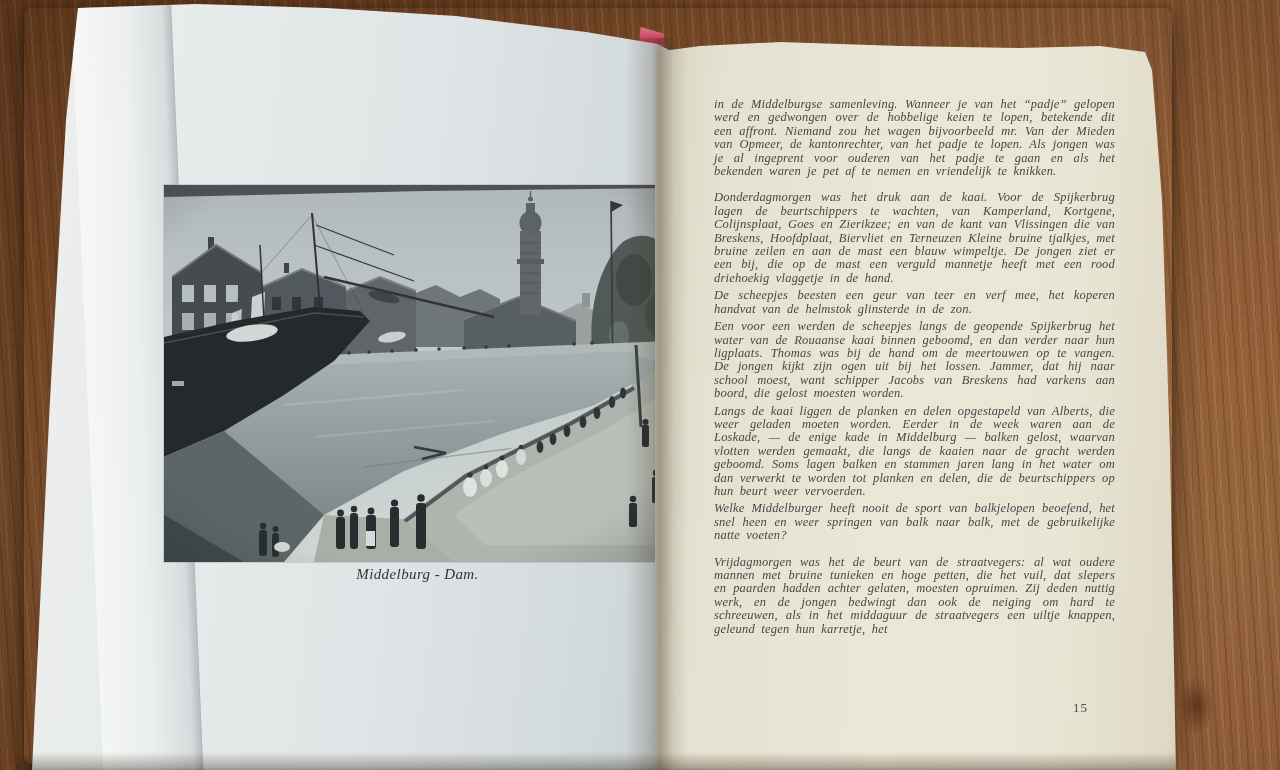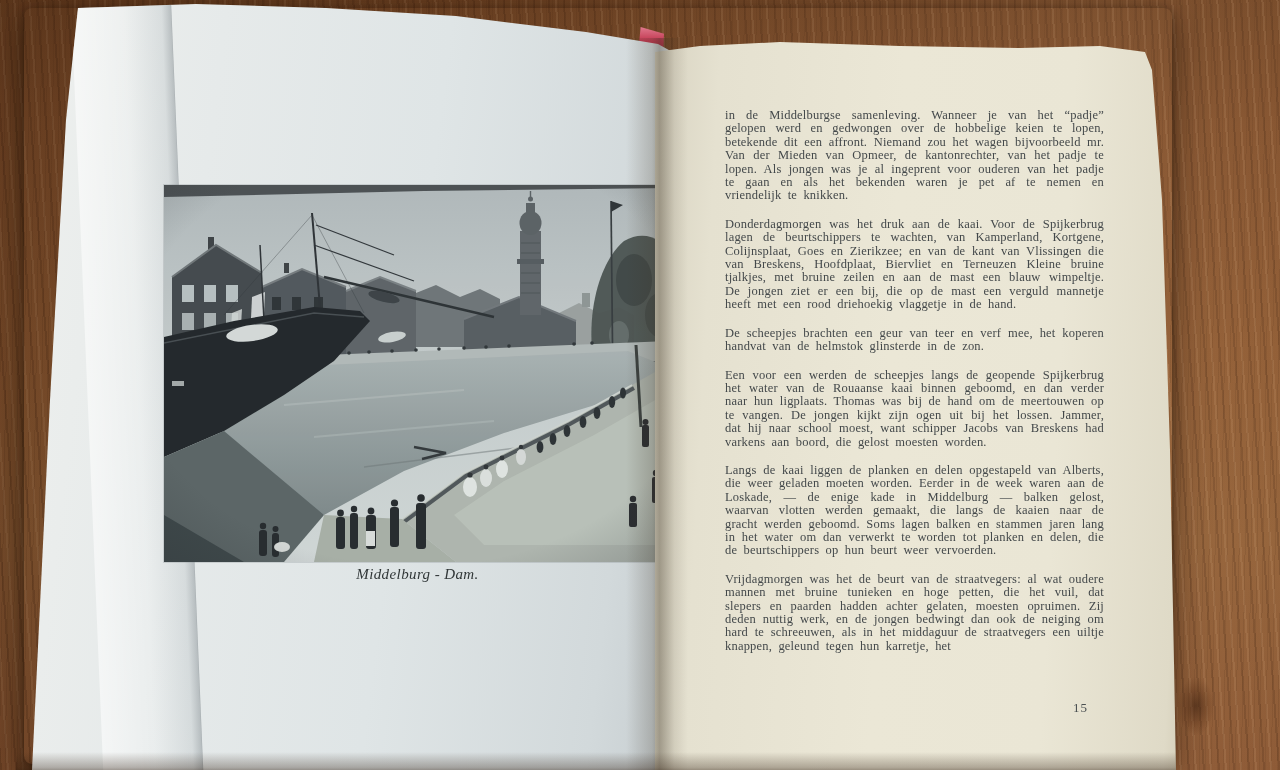--- a/index.html
+++ b/index.html
@@ -64,21 +64,21 @@
     position:absolute;left:148px;top:566px;width:507px;text-align:center;
     font-style:italic;font-size:15px;letter-spacing:.4px;color:#30363 8;
     color:#313738;
   }
   
   .textblock{
     position:absolute;left:55px;top:94px;width:409px;height:620px;
     color:#43484a;font-size:12.5px;line-height:13.4px;
     text-align:justify;letter-spacing:.2px;word-spacing:3px;
   }
-  .textblock p{margin:15px;}
+  .textblock p{margin:4px;font-style:italic;}
   .textblock p.gap{margin-top:13px;}
   .pagenum{
     position:absolute;right:92px;top:700px;
     color:#4a4f51;font-size:13px;letter-spacing:1px;
   }
 </style>
 </head>
 <body>
 
 <div class="table"></div>
@@ -275,22 +275,23 @@
     </svg>
   </div>
 
   <div class="caption">Middelburg - Dam.</div>
 </div>
 
 <div class="page page-right">
   <div class="textblock">
     <p>in de Middelburgse samenleving. Wanneer je van het “padje” gelopen werd en gedwongen over de hobbelige keien te lopen, betekende dit een affront. Niemand zou het wagen bijvoorbeeld mr. Van der Mieden van Opmeer, de kantonrechter, van het padje te lopen. Als jongen was je al ingeprent voor ouderen van het padje te gaan en als het bekenden waren je pet af te nemen en vriendelijk te knikken.</p>
     <p class="gap">Donderdagmorgen was het druk aan de kaai. Voor de Spijkerbrug lagen de beurtschippers te wachten, van Kamperland, Kortgene, Colijnsplaat, Goes en Zierikzee; en van de kant van Vlissingen die van Breskens, Hoofdplaat, Biervliet en Terneuzen Kleine bruine tjalkjes, met bruine zeilen en aan de mast een blauw wimpeltje. De jongen ziet er een bij, die op de mast een verguld mannetje heeft met een rood driehoekig vlaggetje in de hand.</p>
-    <p>De scheepjes brachten een geur van teer en verf mee, het koperen handvat van de helmstok glinsterde in de zon.</p>
+    <p>De scheepjes beesten een geur van teer en verf mee, het koperen handvat van de helmstok glinsterde in de zon.</p>
     <p>Een voor een werden de scheepjes langs de geopende Spijkerbrug het water van de Rouaanse kaai binnen geboomd, en dan verder naar hun ligplaats. Thomas was bij de hand om de meertouwen op te vangen. De jongen kijkt zijn ogen uit bij het lossen. Jammer, dat hij naar school moest, want schipper Jacobs van Breskens had varkens aan boord, die gelost moesten worden.</p>
     <p>Langs de kaai liggen de planken en delen opgestapeld van Alberts, die weer geladen moeten worden. Eerder in de week waren aan de Loskade, — de enige kade in Middelburg — balken gelost, waarvan vlotten werden gemaakt, die langs de kaaien naar de gracht werden geboomd. Soms lagen balken en stammen jaren lang in het water om dan verwerkt te worden tot planken en delen, die de beurtschippers op hun beurt weer vervoerden.</p>
+    <p>Welke Middelburger heeft nooit de sport van balkjelopen beoefend, het snel heen en weer springen van balk naar balk, met de gebruikelijke natte voeten?</p>
     <p class="gap">Vrijdagmorgen was het de beurt van de straatvegers: al wat oudere mannen met bruine tunieken en hoge petten, die het vuil, dat slepers en paarden hadden achter gelaten, moesten opruimen. Zij deden nuttig werk, en de jongen bedwingt dan ook de neiging om hard te schreeuwen, als in het middaguur de straatvegers een uiltje knappen, geleund tegen hun karretje, het</p>
   </div>
   <div class="pagenum">15</div>
 </div>
 
 <div class="gutter-shadow"></div>
 <div class="bottom-shade"></div>
 
 </body></html>

